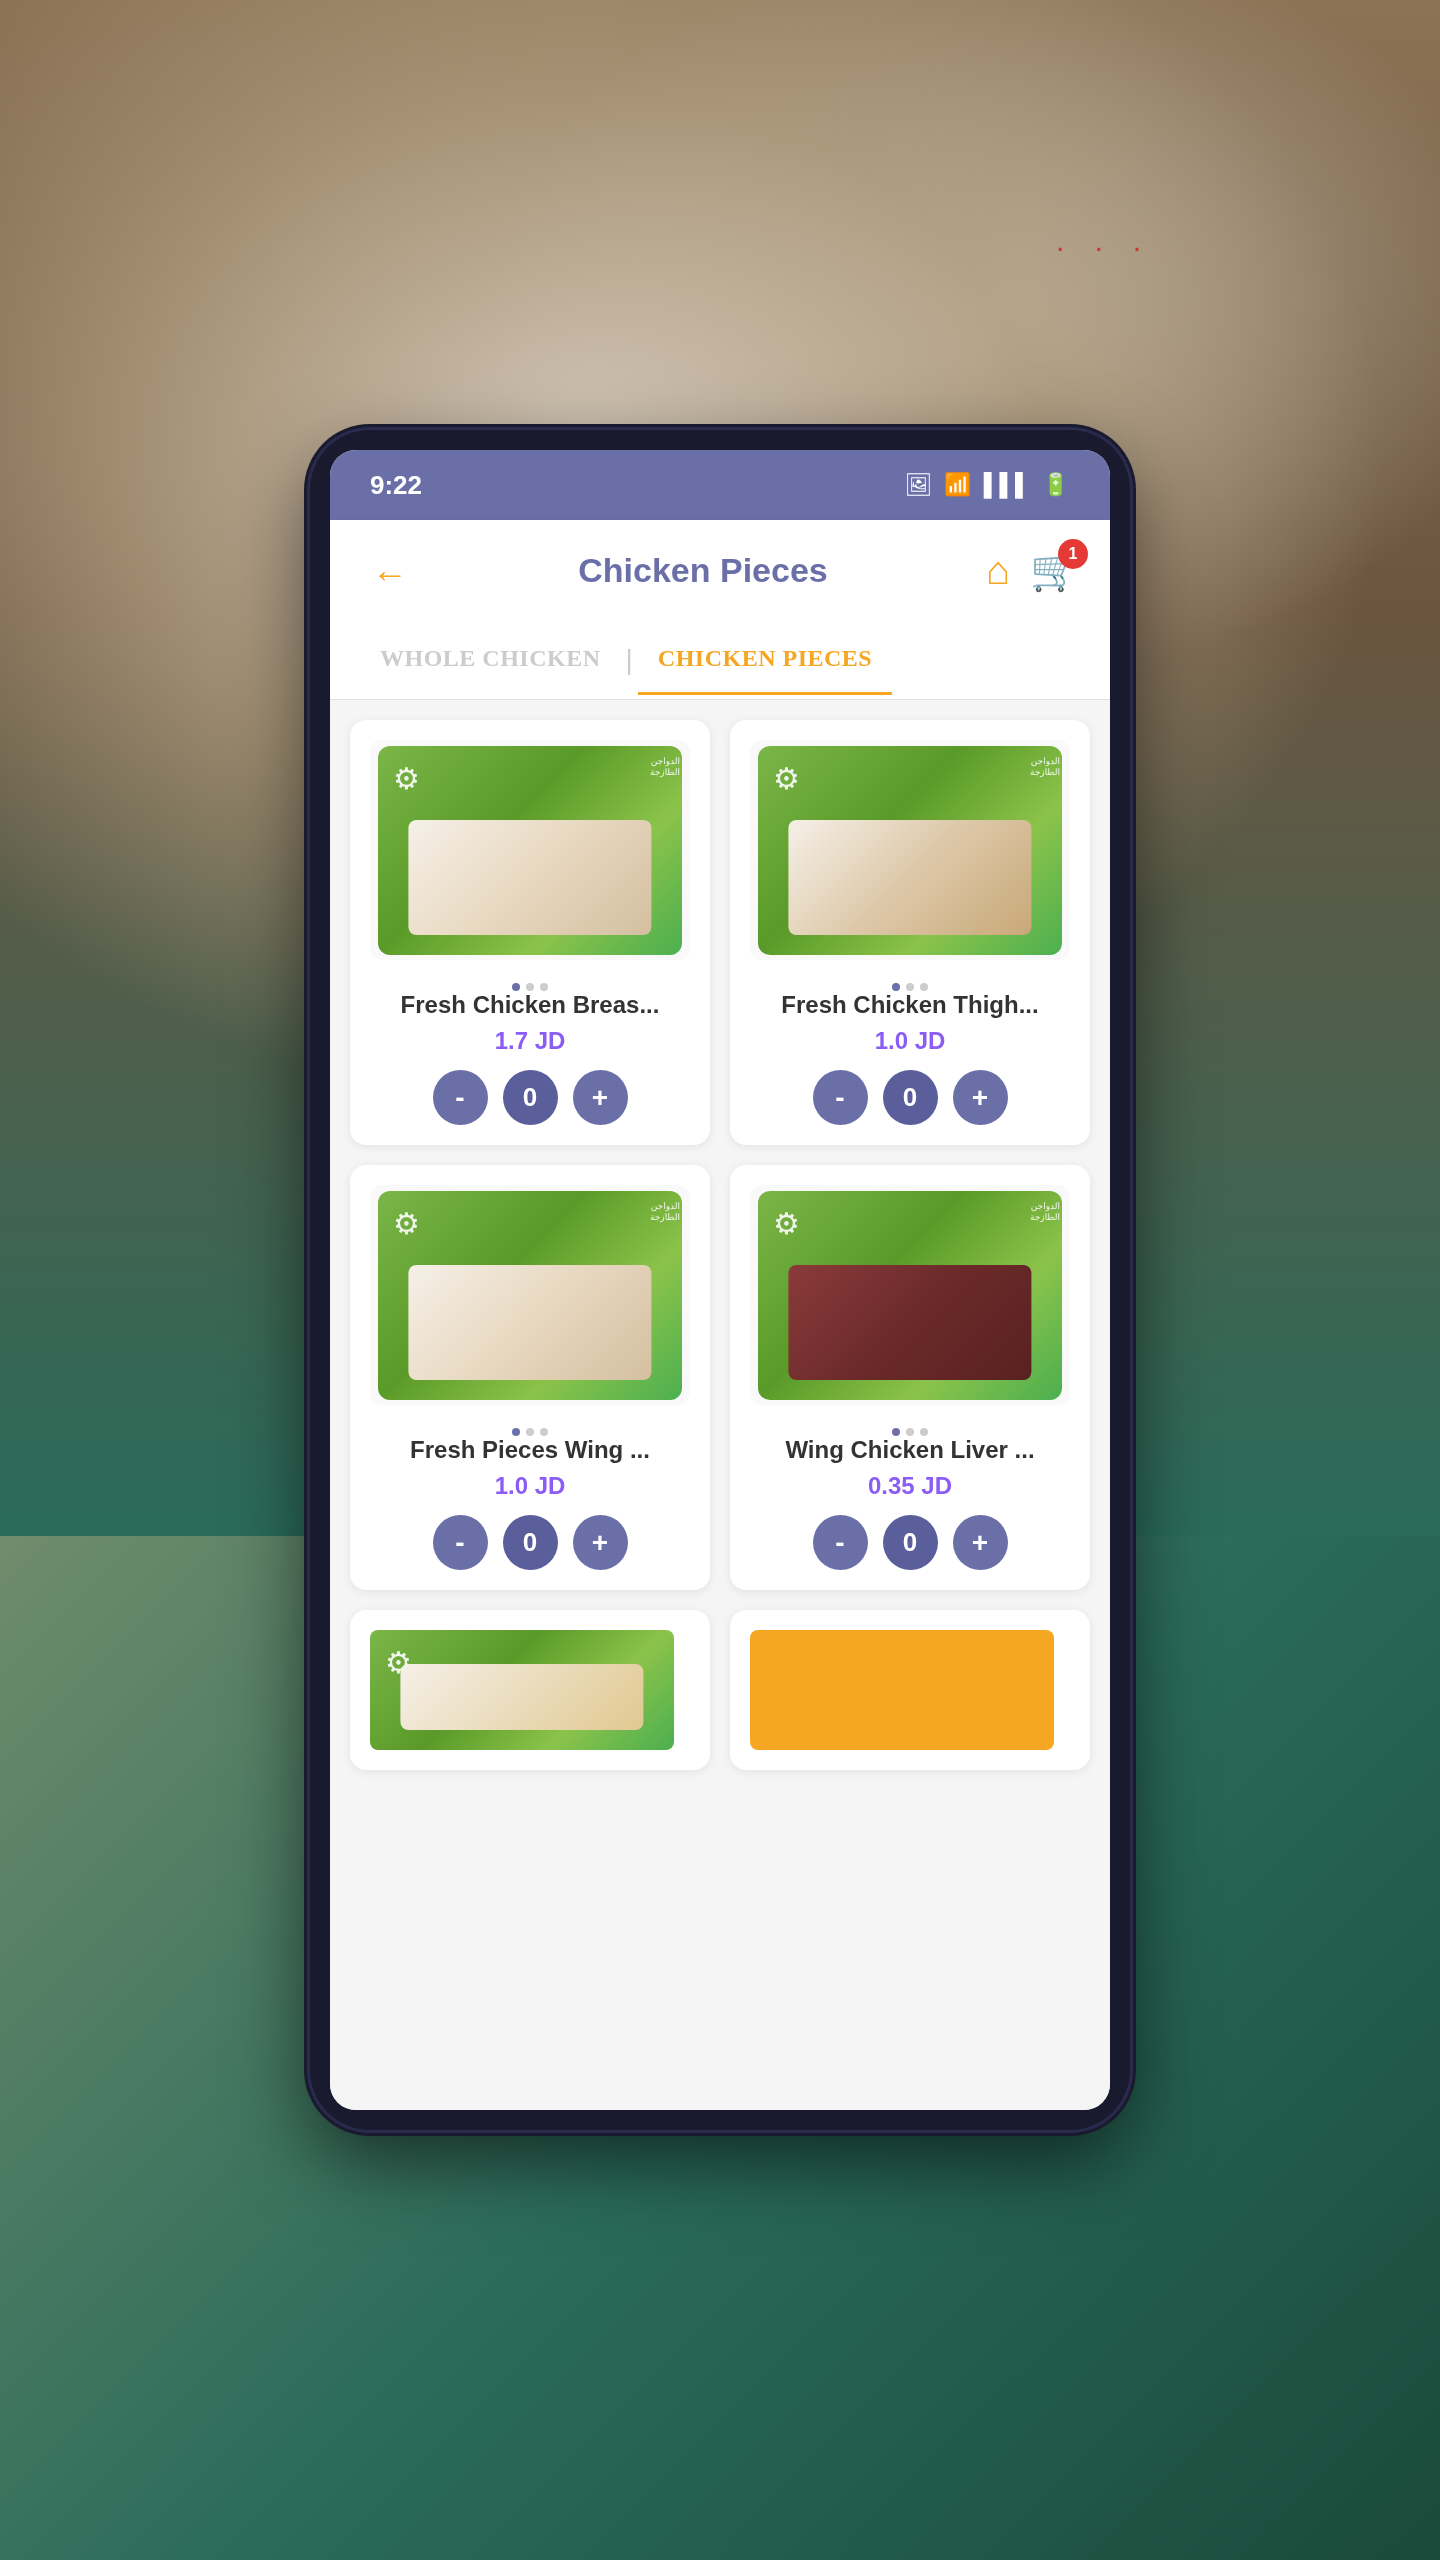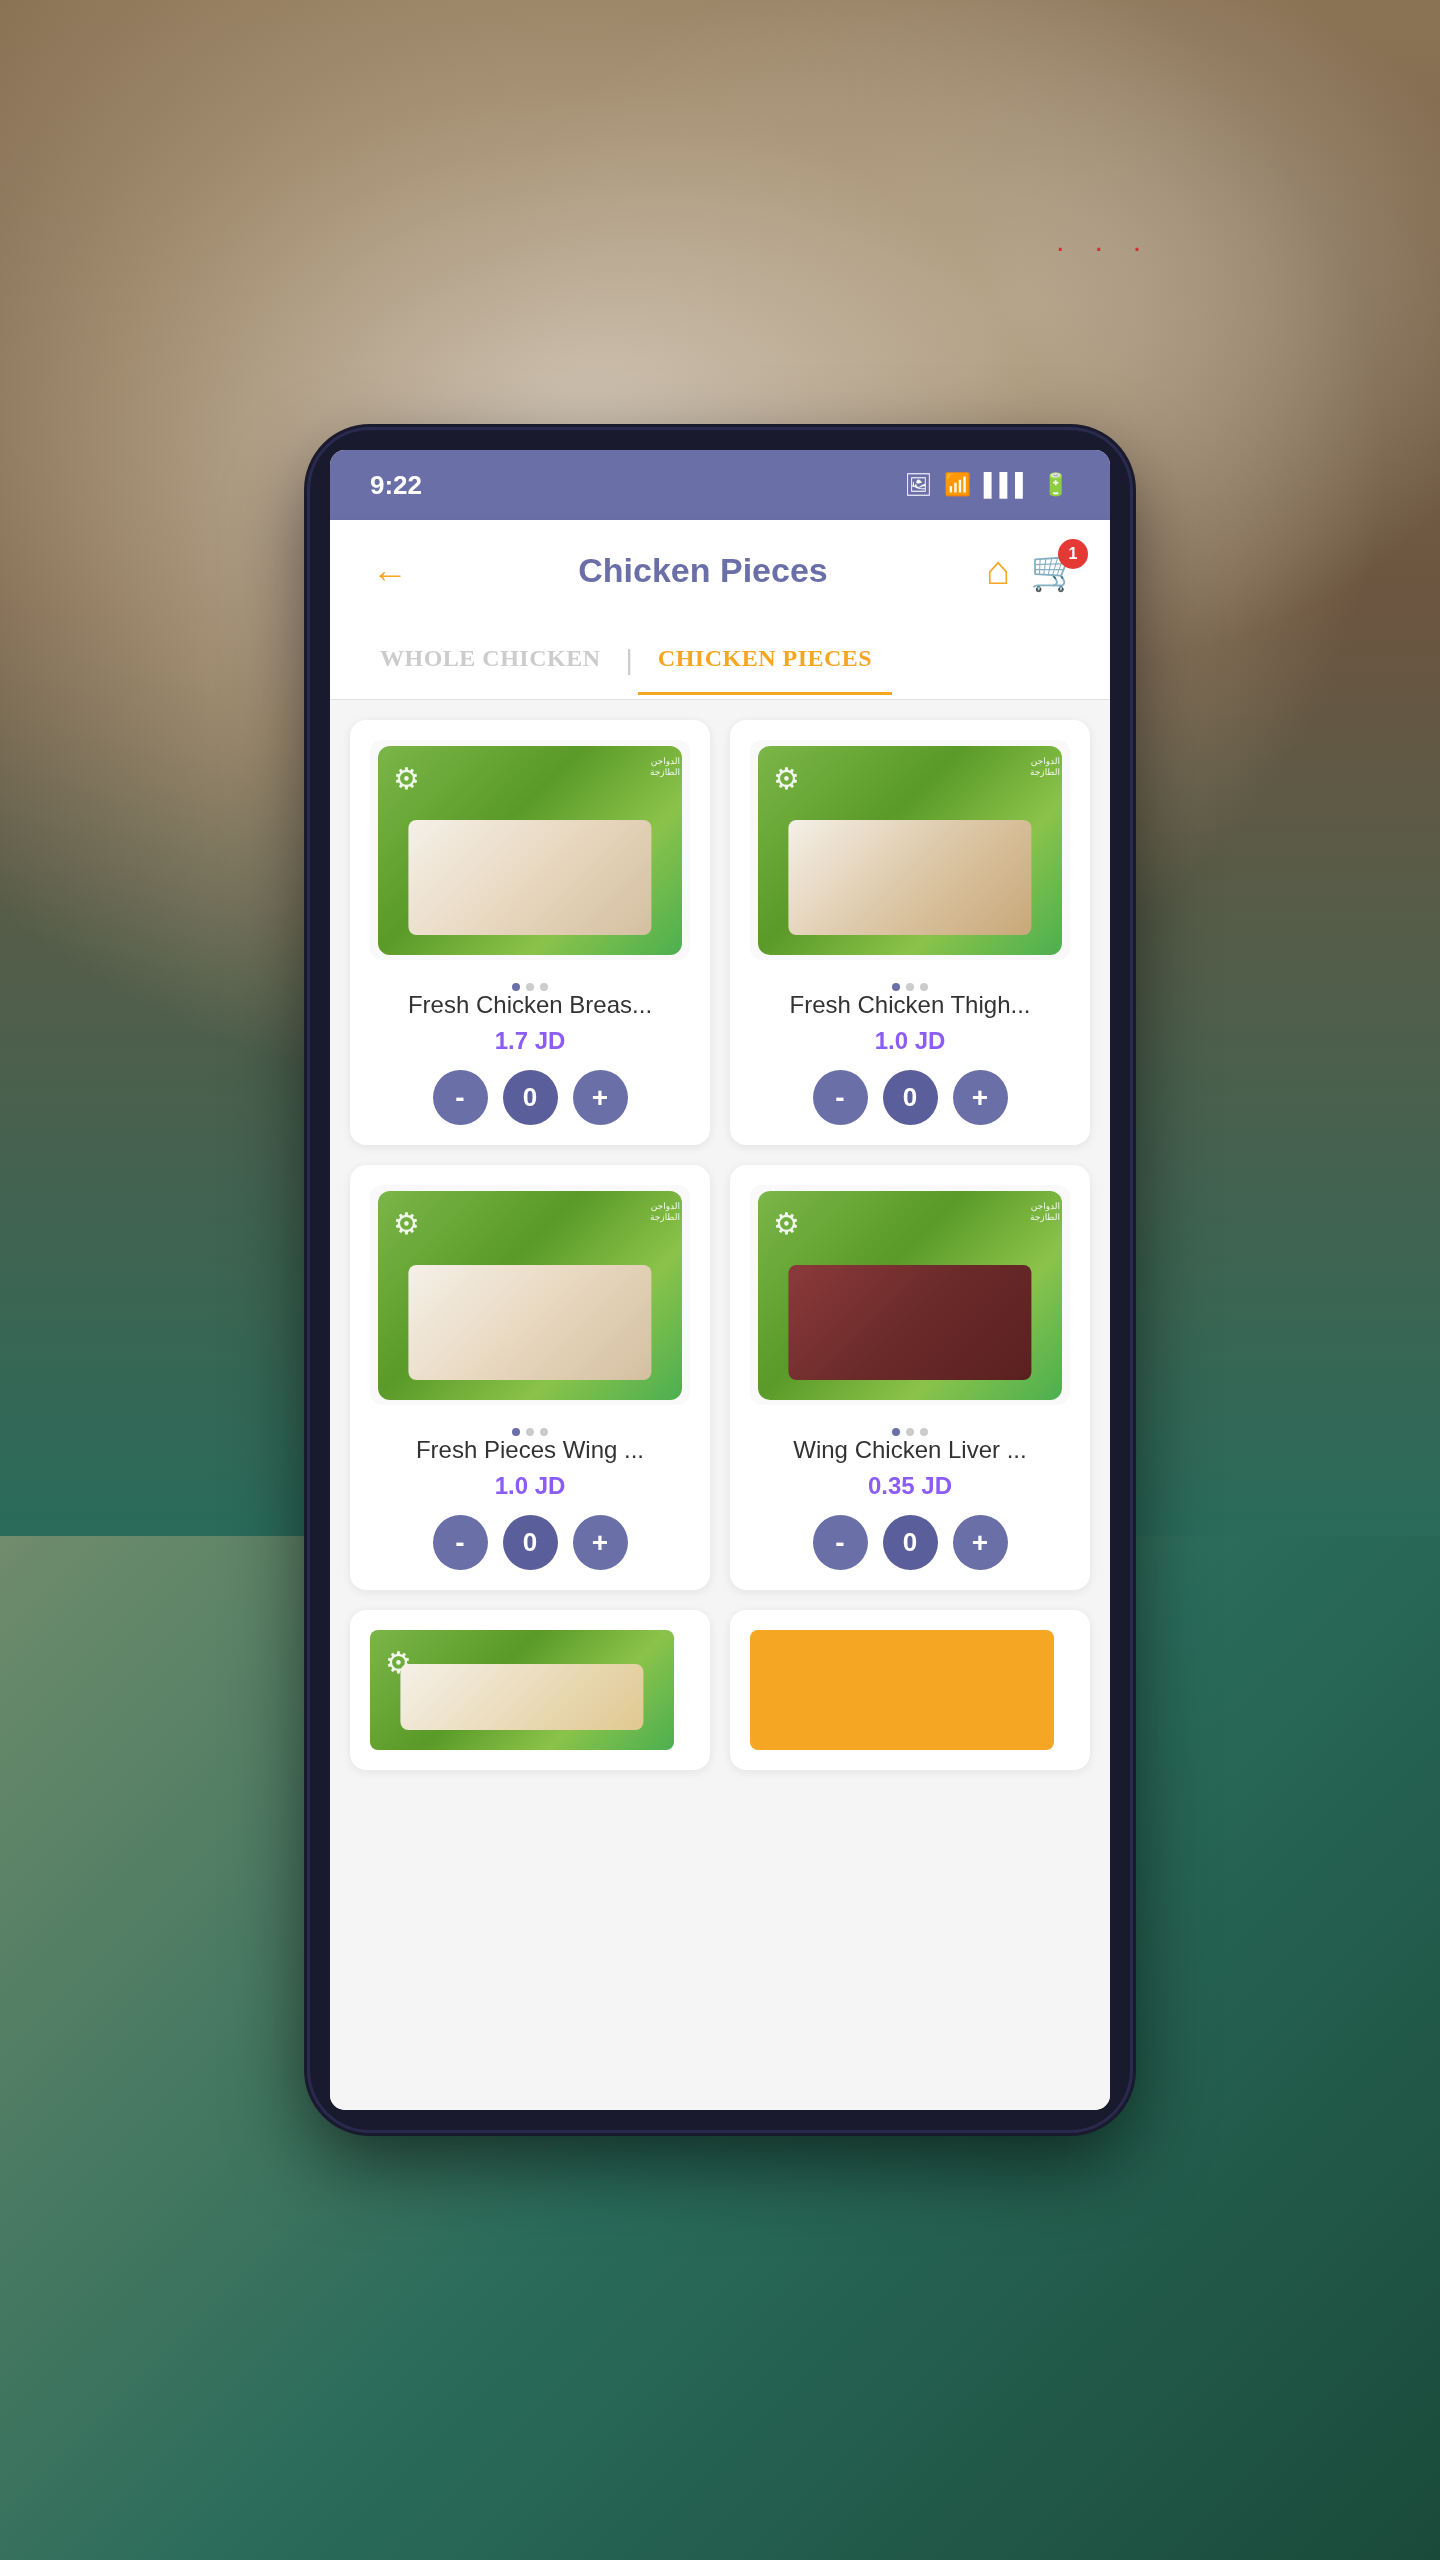--- a/index.html
+++ b/index.html
@@ -62,21 +62,21 @@
       box-shadow: 
         0 0 0 3px #2a2a4e,
         0 0 0 6px #1a1a2e,
         0 30px 80px rgba(0,0,0,0.6);
     }
 
     .phone-screen {
       width: 100%;
       height: 100%;
       background: #f5f5f5;
-      border-radius: 15px;
+      border-radius: 26px;
       overflow: hidden;
       display: flex;
       flex-direction: column;
     }
 
     
     .status-bar {
       background: #6b6fa8;
       display: flex;
       align-items: center;
@@ -292,21 +292,21 @@
       color: white;
       font-size: 9px;
       text-align: right;
       line-height: 1.3;
       opacity: 0.9;
       max-width: 80px;
     }
 
     .product-name {
       font-size: 24px;
-      font-weight: 400;
+      font-weight: 700;
       color: #333;
       text-align: center;
       margin-bottom: 8px;
       width: 100%;
     }
 
     .product-price {
       font-size: 24px;
       font-weight: 700;
       color: #8b5cf6;

